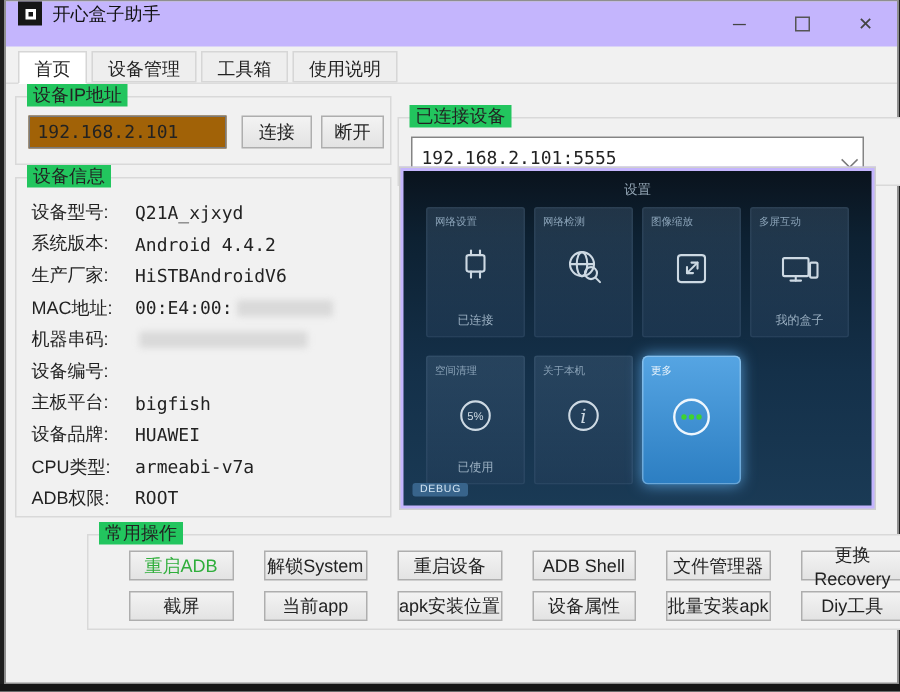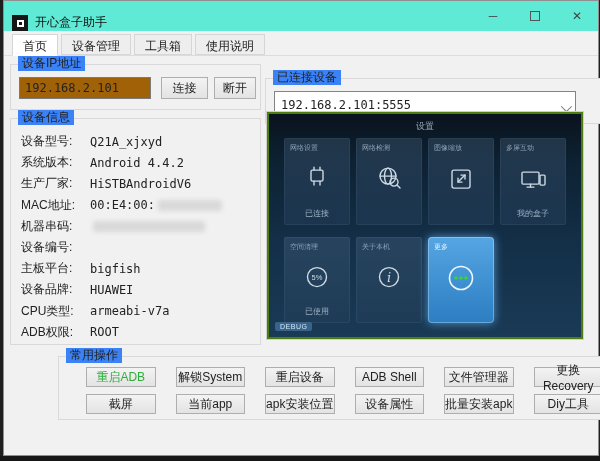--- a/index.html
+++ b/index.html
@@ -10,38 +10,38 @@
     position:relative;
     overflow:hidden;
     font-size:12px;
     color:#1a1a1a;
   }
   .window {
     position:absolute; left:3px; top:0; width:596px; height:456px;
     background:#f1f1f1; border:1px solid #8f8f8f;
   }
   
-  .titlebar { height:30px; display:flex; align-items:flex-end; padding-left:8px; background:#5eead4; }
+  .titlebar { height:30px; display:flex; align-items:flex-start; padding-left:8px; background:#c4b5fd; }
   .app-icon { width:16px; height:16px; background:#161616; display:flex; align-items:center; justify-content:center; }
   .app-icon span { width:7px; height:7px; border:2px solid #ffffff; display:block; }
   .title-text { margin-left:7px; font-size:12px; color:#111; }
   .win-controls { margin-left:auto; display:flex; height:30px; }
   .ctrl { width:42px; height:30px; display:flex; align-items:center; justify-content:center; font-size:12px; color:#444; }
   .max-box { width:10px; height:10px; border:1px solid #555; display:block; }
   
   .tabs { display:flex; padding:3px 0 0 8px; position:relative; border-bottom:1px solid #dcdcdc; height:25px; }
   .tab {
     font-size:12px; padding:3px 10px 3px; border:1px solid #d6d6d6; background:#eeeeee;
     margin-right:3px; position:relative; color:#222;
   }
   .tab.active { background:#ffffff; border-bottom:1px solid #ffffff; margin-bottom:-1px; z-index:2; }
   
   .groupbox { position:absolute; border:1px solid #d9d9d9; background:#f1f1f1; }
   .groupbox > .legend {
-    position:absolute; top:-9px; left:7px; background:#3b82f6; padding:0 4px;
+    position:absolute; top:-9px; left:7px; background:#22c55e; padding:0 4px;
     font-size:12px; color:#222; line-height:15px;
   }
   .gb-ip   { left:6px;  top:63px;  width:251px; height:46px; }
   .gb-conn { left:261px; top:77px; width:364px; height:46px; }
   .gb-info { left:6px;  top:117px; width:251px; height:227px; }
   .gb-act  { left:6px;  top:355px; width:573px; height:64px;margin-left:48px; }
   
   .ip-input {
     position:absolute; left:8px; top:12px; width:132px; height:22px;
     border:1px solid #7a7a7a; background:#a16207; font-family:"DejaVu Sans Mono", monospace;
@@ -62,21 +62,21 @@
   }
   .combo .chev { margin-left:auto; width:8px; height:8px; border-right:1.5px solid #777; border-bottom:1.5px solid #777; transform:rotate(45deg) translateY(-2px); }
   
   .info-rows { position:absolute; left:10px; top:12px; right:6px; }
   .info-row { display:flex; align-items:center; height:21.2px; font-size:12px; }
   .info-row .lab { min-width:69px; color:#222; }
   .info-row .val { font-family:"DejaVu Sans Mono", monospace; color:#222; white-space:nowrap; }
   .redacted { display:inline-block; height:11px; background:#d9d9d9; filter:blur(2px); margin-left:3px; border-radius:2px; vertical-align:middle; }
   .red-mac { width:64px; } .red-serial { width:112px; }
   
-  .screen-frame { position:absolute; left:262px; top:110px; width:318px; height:229px; border:1px solid #cfcfcf; background:#4d7c0f; padding:2px; }
+  .screen-frame { position:absolute; left:262px; top:110px; width:318px; height:229px; border:1px solid #cfcfcf; background:#c4b5fd; padding:2px; }
   .screen {
     position:relative; width:100%; height:100%;
     background:linear-gradient(180deg,#0a131d 0%, #0d2132 20%, #143049 60%, #1a3a55 100%);
     overflow:hidden;
   }
   .screen-title { position:absolute; top:6px; left:0; width:100%; text-align:center; font-size:9px; color:#93a5b4; }
   .tile-grid {
     position:absolute; left:15px; right:15px; top:24px; bottom:14px;
     display:grid; grid-template-columns:repeat(4,1fr); grid-template-rows:1fr 1fr;
     column-gap:6px; row-gap:12px;

